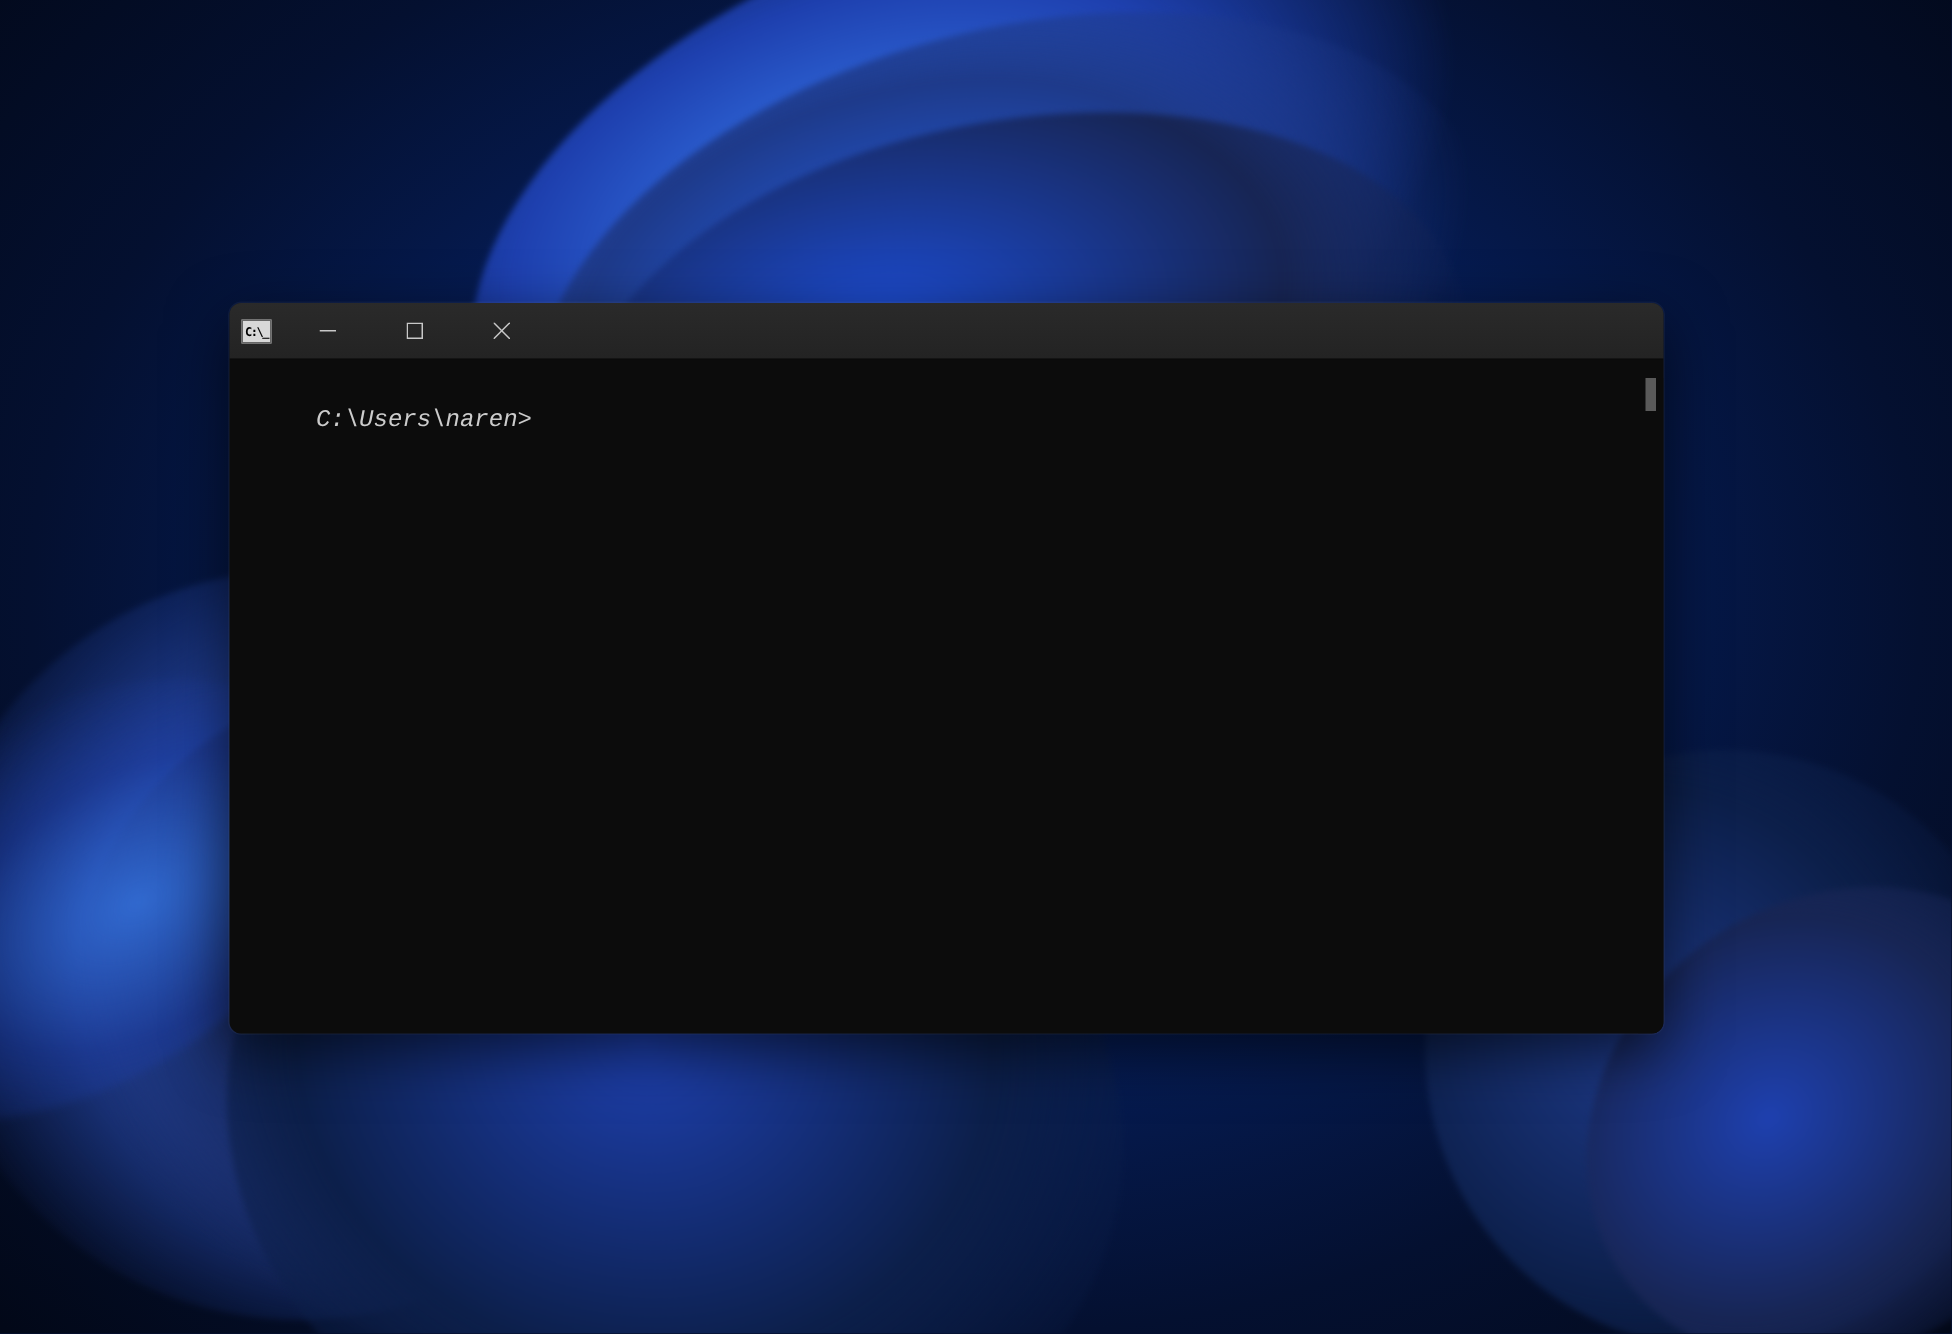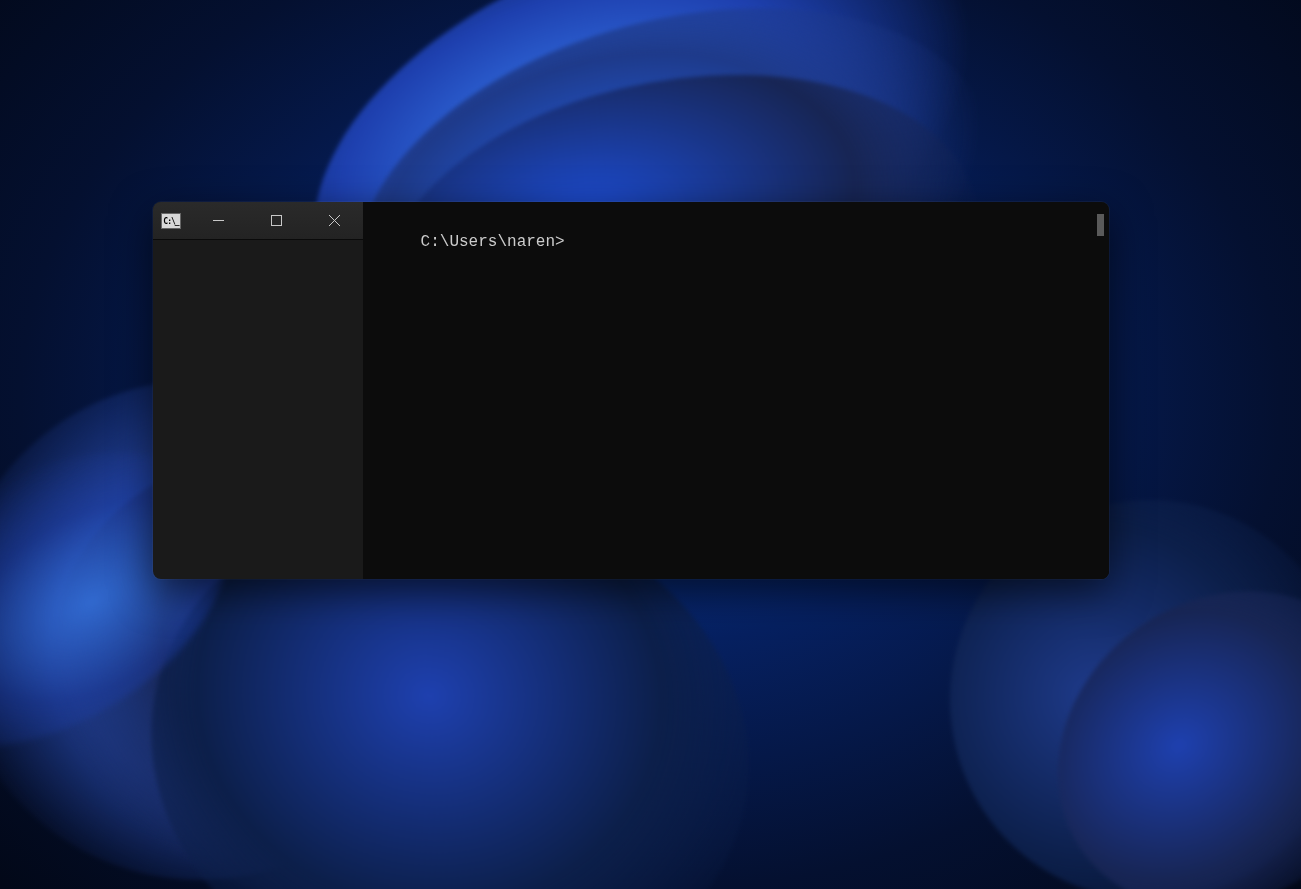--- a/index.html
+++ b/index.html
@@ -38,25 +38,26 @@
     .r6 { width: 600px; height: 500px; left: 150px; top: 500px; background: radial-gradient(ellipse at 45% 40%, #1e40af 0%, #0c1f4a 50%, transparent 80%); transform: rotate(10deg); }
     .r7 { width: 400px; height: 400px; left: 950px; top: 500px; background: radial-gradient(ellipse at 40% 40%, #1e3a8a 0%, #0c1f4a 50%, transparent 80%); transform: rotate(-40deg); }
     .r8 { width: 350px; height: 300px; left: 1050px; top: 600px; background: radial-gradient(ellipse at 40% 40%, #1e40af 0%, #172554 50%, transparent 80%); transform: rotate(-35deg); }
     .r9 { width: 250px; height: 400px; left: -80px; top: 400px; background: radial-gradient(ellipse at 60% 40%, #3b82f6aa 0%, #1e40af66 40%, transparent 70%); transform: rotate(60deg); filter: blur(3px); }
     
     .cmd-window {
       position: absolute;
       left: 153px;
       top: 202px;
       width: 956px;
-      height: 377px;
+      height: 487px;
       background: #1a1a1a;
       border-radius: 8px;
       box-shadow: 0 12px 40px rgba(0,0,0,0.6), 0 0 0 1px rgba(255,255,255,0.05);
       display: flex;
+      flex-direction: column;
       overflow: hidden;
     }
     
     .titlebar {
       height: 38px;
       background: linear-gradient(to bottom, #2a2a2a, #232323);
       display: flex;
       align-items: center;
       padding-left: 8px;
       flex-shrink: 0;
@@ -111,20 +112,21 @@
       color: #cccccc;
       position: relative;
       display: flex;
       overflow: hidden;
     }
     
     .terminal-content {
       flex: 1;
       padding: 0 0 0 0;
       white-space: pre;
+      font-style: italic;
     }
     
     .prompt-line {
       color: #cccccc;
       line-height: 20px;
     }
     
     .terminal-scrollbar {
       width: 17px;
       background: #0c0c0c;

